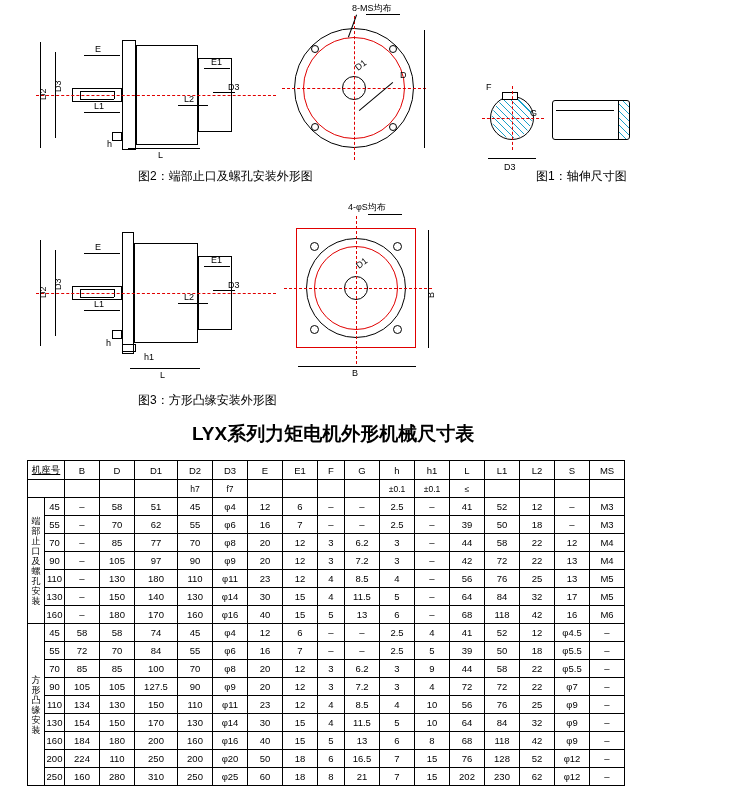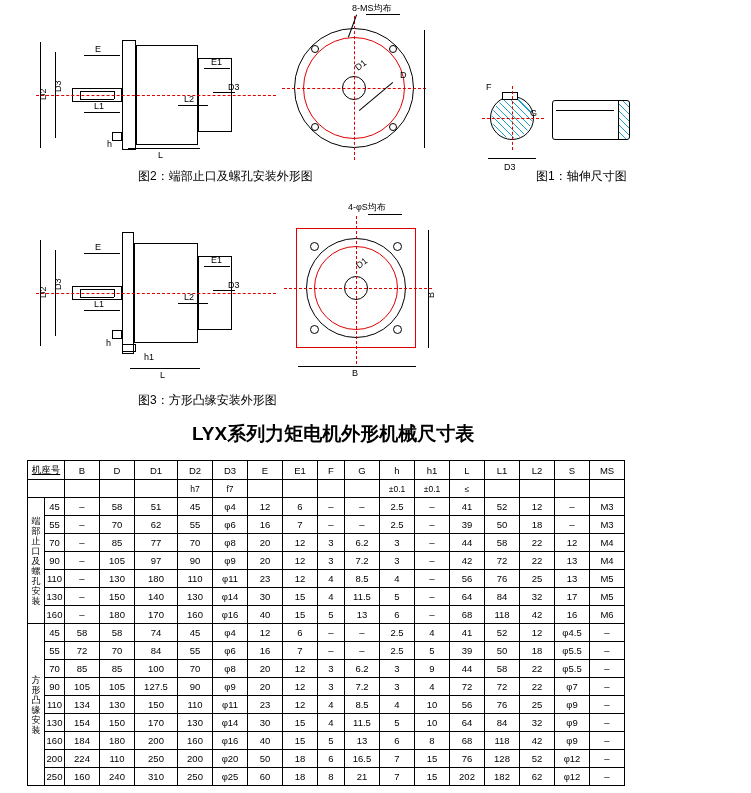--- a/index.html
+++ b/index.html
@@ -567,32 +567,32 @@
         <td>15</td>
         <td>76</td>
         <td>128</td>
         <td>52</td>
         <td>φ12</td>
         <td>–</td>
       </tr>
       <tr>
         <td>250</td>
         <td>160</td>
-        <td>240</td>
+        <td>280</td>
         <td>310</td>
         <td>250</td>
         <td>φ25</td>
         <td>60</td>
         <td>18</td>
         <td>8</td>
         <td>21</td>
         <td>7</td>
         <td>15</td>
         <td>202</td>
-        <td>182</td>
+        <td>230</td>
         <td>62</td>
         <td>φ12</td>
         <td>–</td>
       </tr>
     </tbody>
   </table>
 
 </div>
 
 </body></html>

